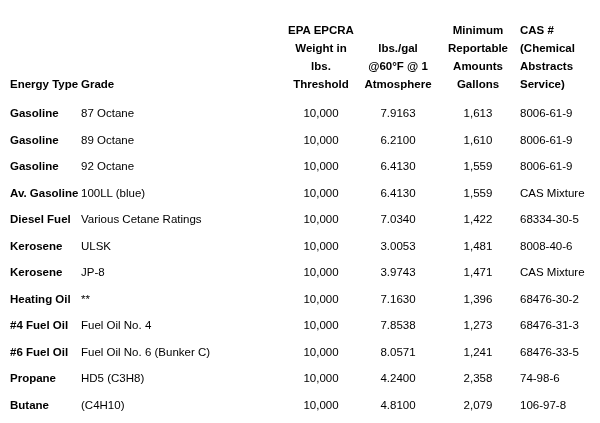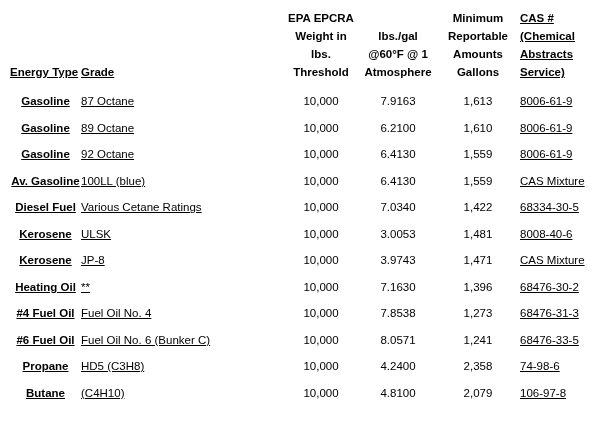--- a/index.html
+++ b/index.html
@@ -28,32 +28,32 @@
   th, td {
     padding: 0;
     font-size: 11.5px;
     overflow: hidden;
   }
   thead th {
     vertical-align: bottom;
     font-weight: bold;
     line-height: 18px;
     white-space: pre-line;
-    padding-top: 9px;
+    padding-top: 21px;
     padding-bottom: 7px;
   }
   tbody td {
     height: 26.5px;
     vertical-align: middle;
     white-space: nowrap;
     font-weight: normal;
   }
-  .a-left   { text-align: left; text-decoration: underline; }
+  .a-left   { text-align: left; }
   .a-center { text-align: center; }
-  td.col-energy { font-weight: bold; text-align: center; }
+  td.col-energy { font-weight: bold; }
   
   col.w-energy   { width: 71px; }
   col.w-grade    { width: 201px; }
   col.w-threshold{ width: 78px; }
   col.w-lbsgal   { width: 76px; }
   col.w-gallons  { width: 84px; }
   col.w-cas      { width: 80px; }
 </style>
 </head>
 <body>

